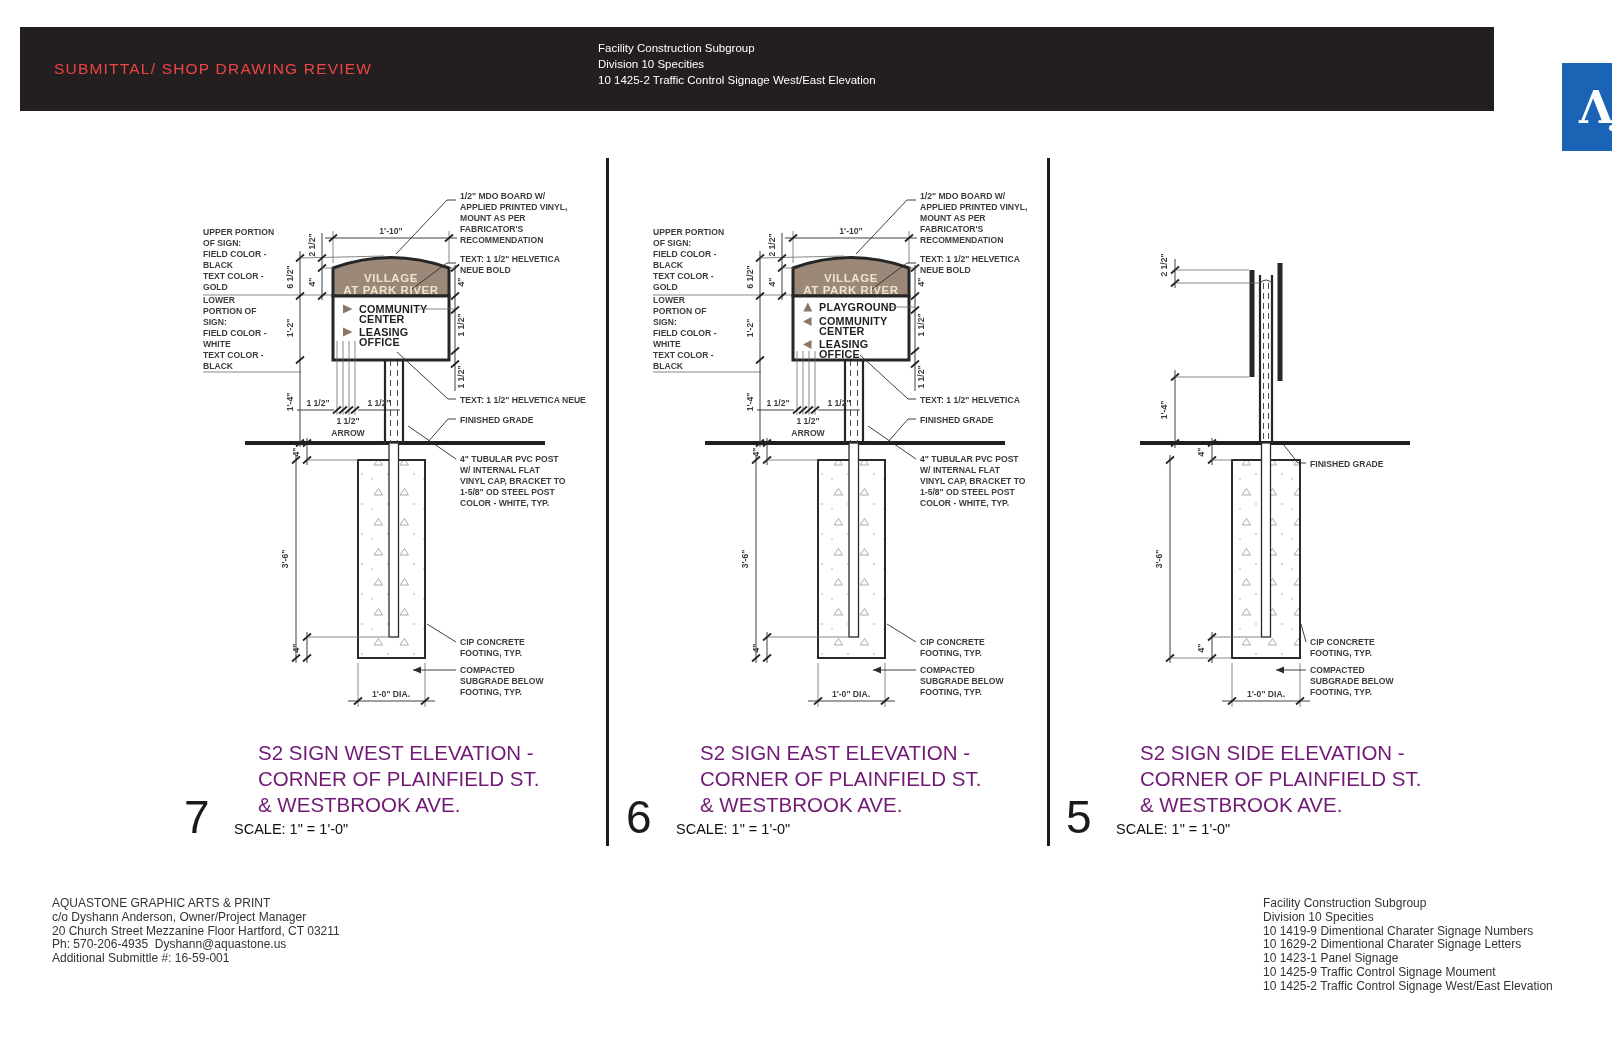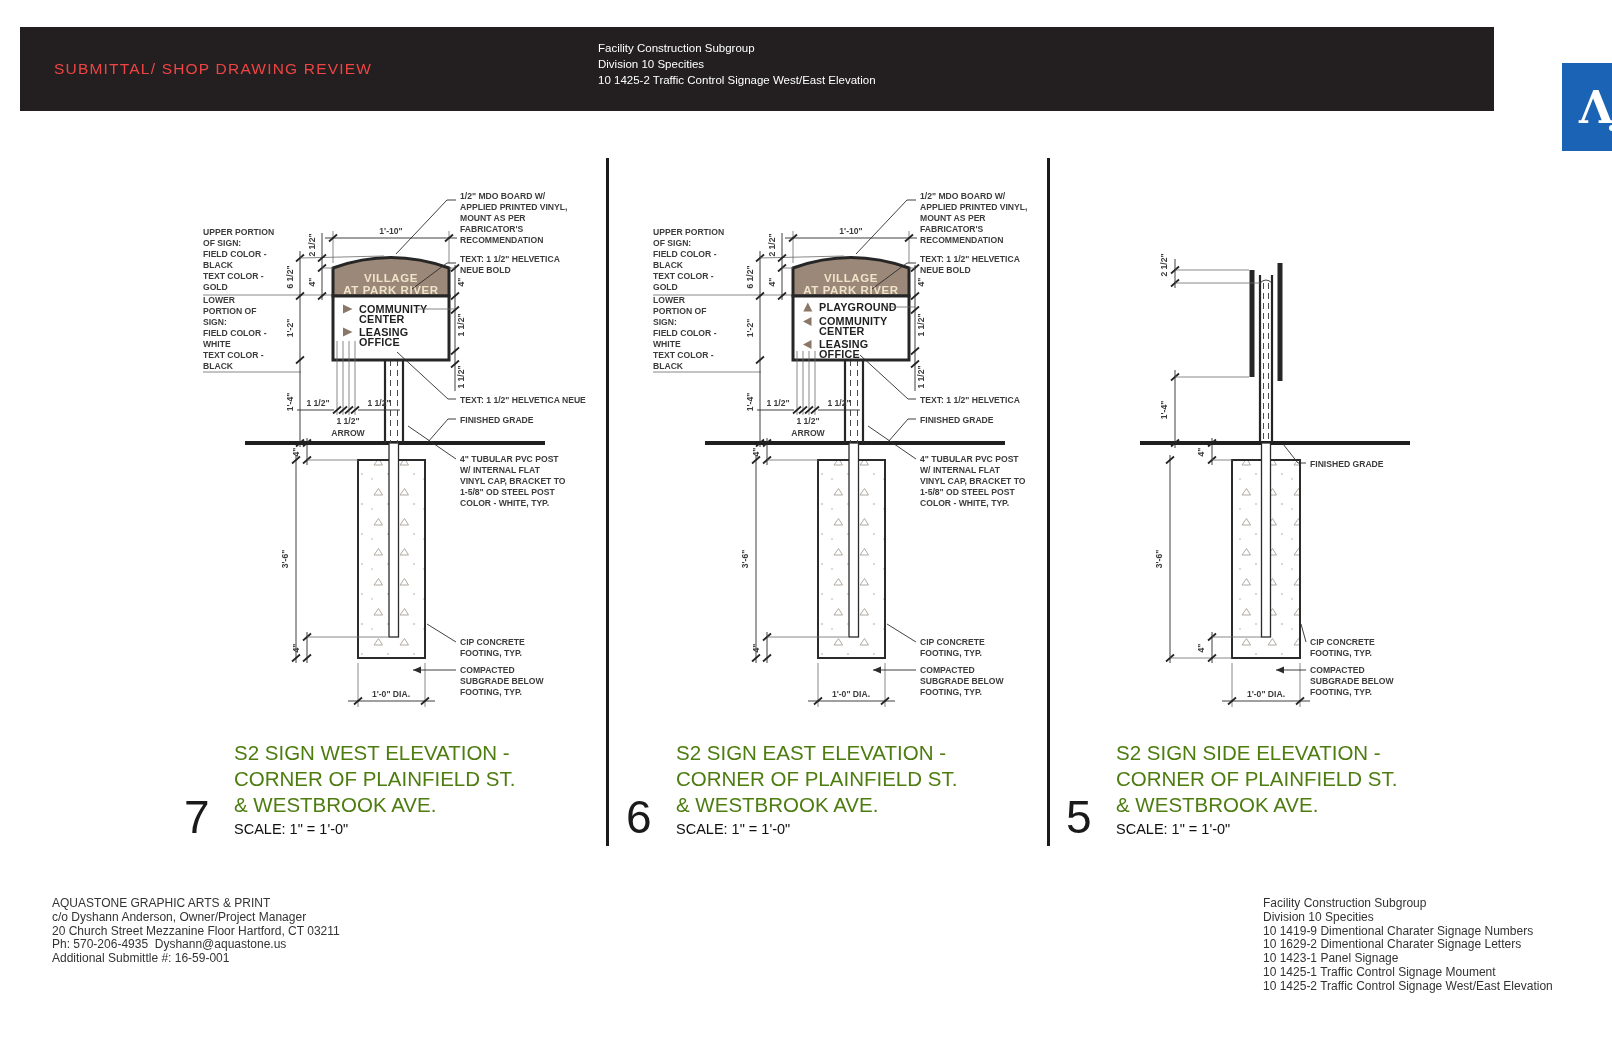--- a/index.html
+++ b/index.html
@@ -12,21 +12,21 @@
   .topbar-info{position:absolute;left:578px;top:13px;color:#fff;font-size:11.5px;line-height:16px;}
   .logo{position:absolute;left:1562px;top:27px;width:96px;height:88px;background:#1a63b5;
         display:flex;align-items:center;justify-content:center;margin-top:36px;}
   .logo-text{color:#fff;font-family:"DejaVu Serif",serif;font-size:44px;font-weight:bold;letter-spacing:-2px;}
   .logo-dot{position:absolute;left:47px;top:62px;width:6px;height:6px;border-radius:50%;background:#fff;}
   
   .divider{position:absolute;top:158px;width:3px;height:688px;background:#1a1a1a;}
   
   .caption{position:absolute;display:flex;gap:16px;align-items:flex-end;}
   .cap-num{font-size:46px;line-height:40px;color:#1a1a1a;width:34px;}
-  .cap-line{font-size:20.5px;line-height:26px;color:#4d7c0f;}
+  .cap-line{font-size:20.5px;line-height:26px;color:#701a75;margin-left:24px;}
   .cap-scale{font-size:14.5px;color:#101010;margin-top:3px;}
   
   .f-block{position:absolute;color:#333;font-size:12px;line-height:13.8px;}
   .f-line{white-space:pre-wrap;}
   
   .p-svg{position:absolute;overflow:visible;}
   svg text{font-family:"Liberation Sans",sans-serif;}
   .a{font-size:8.6px;font-weight:bold;fill:#3c3c3c;}
   .dm{font-size:8.6px;font-weight:bold;fill:#3c3c3c;text-anchor:middle;}
   .st{font-size:11.5px;font-weight:bold;fill:#efe4ca;text-anchor:middle;letter-spacing:.6px;}
@@ -553,17 +553,17 @@
     <div class="f-line">20 Church Street Mezzanine Floor Hartford, CT 03211</div>
     <div class="f-line">Ph: 570-206-4935  Dyshann@aquastone.us</div>
     <div class="f-line">Additional Submittle #: 16-59-001</div>
   </div>
   <div class="f-block" style="left:1263px;top:897px">
     <div class="f-line">Facility Construction Subgroup</div>
     <div class="f-line">Division 10 Specities</div>
     <div class="f-line">10 1419-9 Dimentional Charater Signage Numbers</div>
     <div class="f-line">10 1629-2 Dimentional Charater Signage Letters</div>
     <div class="f-line">10 1423-1 Panel Signage</div>
-    <div class="f-line">10 1425-1 Traffic Control Signage Moument</div>
+    <div class="f-line">10 1425-9 Traffic Control Signage Moument</div>
     <div class="f-line">10 1425-2 Traffic Control Signage West/East Elevation</div>
   </div>
 
 </div>
 
 </body></html>

